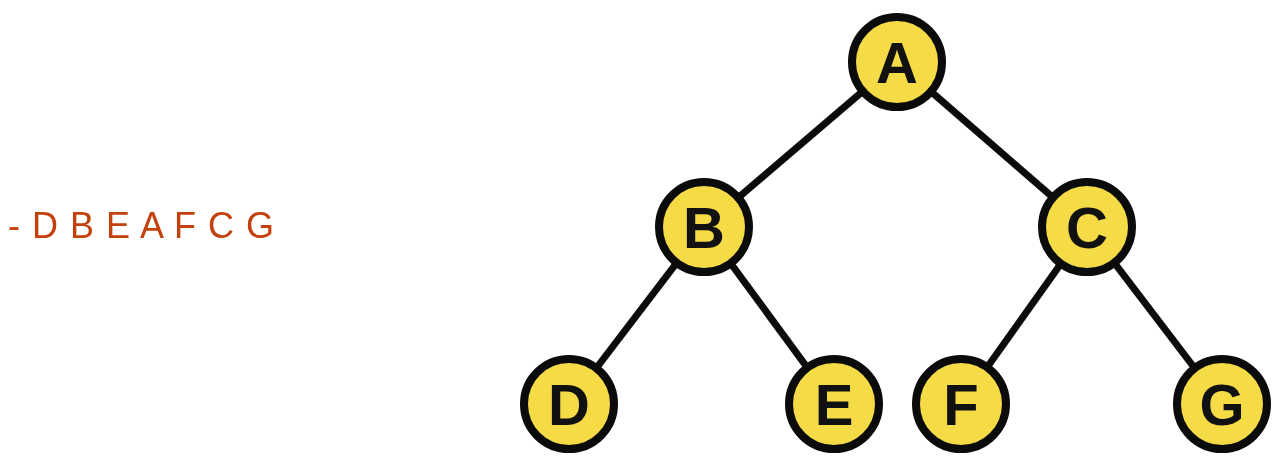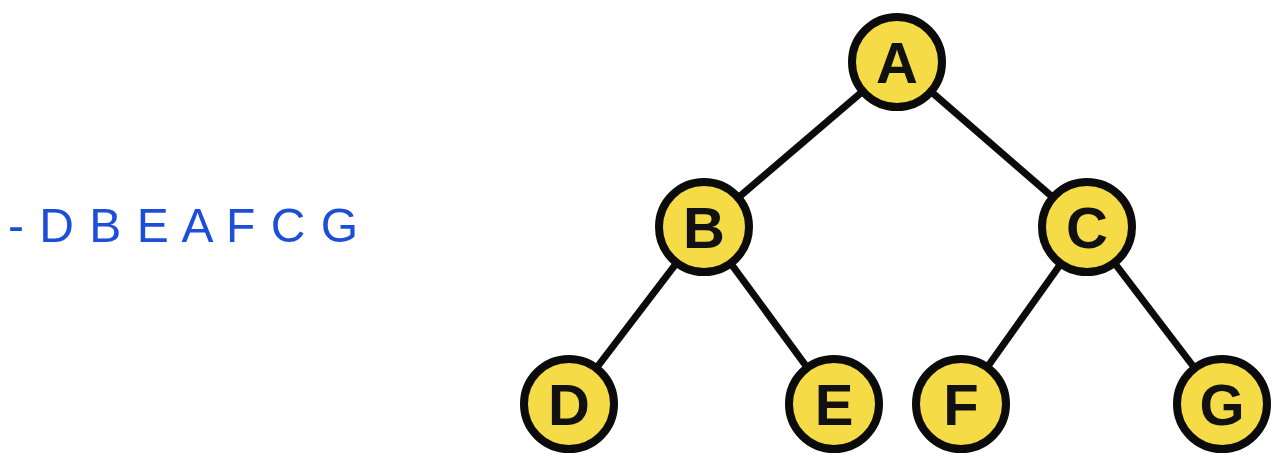--- a/index.html
+++ b/index.html
@@ -16,24 +16,24 @@
   .canvas {
     position: relative;
     width: 1280px;
     height: 468px;
     background: #ffffff;
   }
   .traversal-label {
     position: absolute;
     left: 8px;
     top: 202px;
-    font-size: 48px;
+    font-size: 36px;
     line-height: 48px;
     letter-spacing: 1px;
-    color: #1d4ed8;
+    color: #c2410c;
     white-space: pre;
     font-weight: 400;
   }
   .tree-svg {
     position: absolute;
     left: 0;
     top: 0;
   }
   .tree-svg text {
     font-family: "Liberation Sans", sans-serif;

